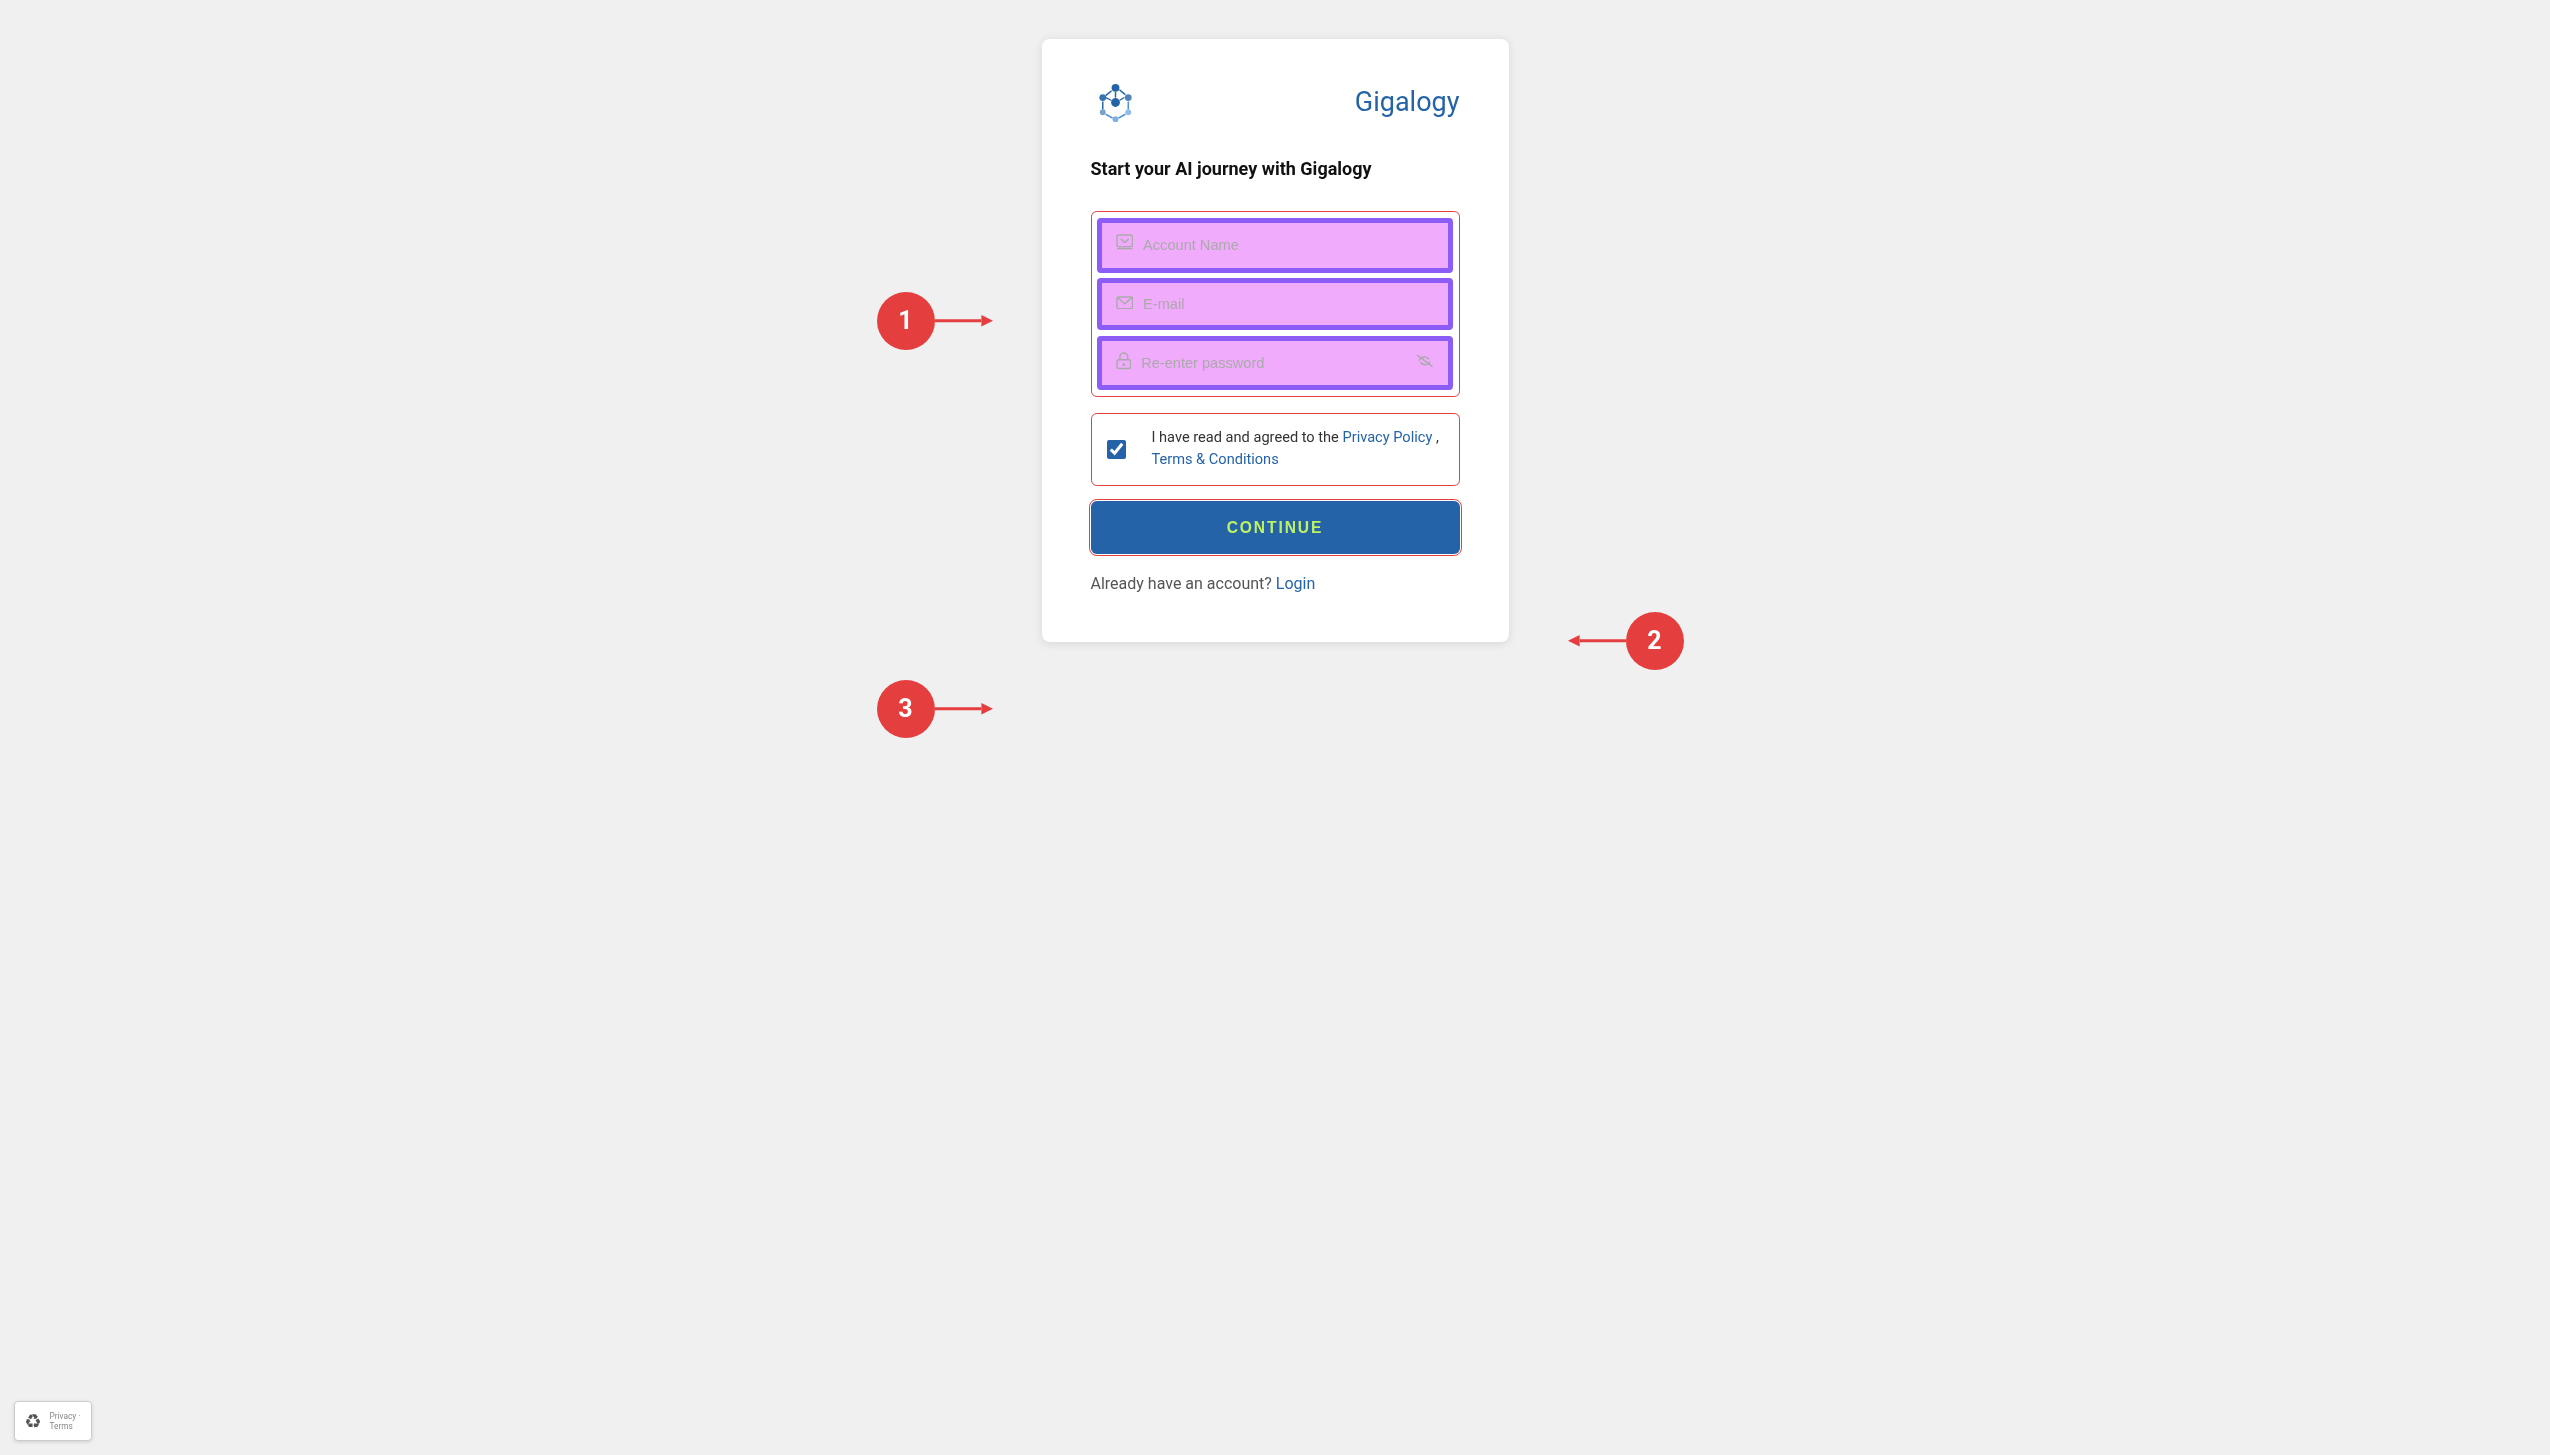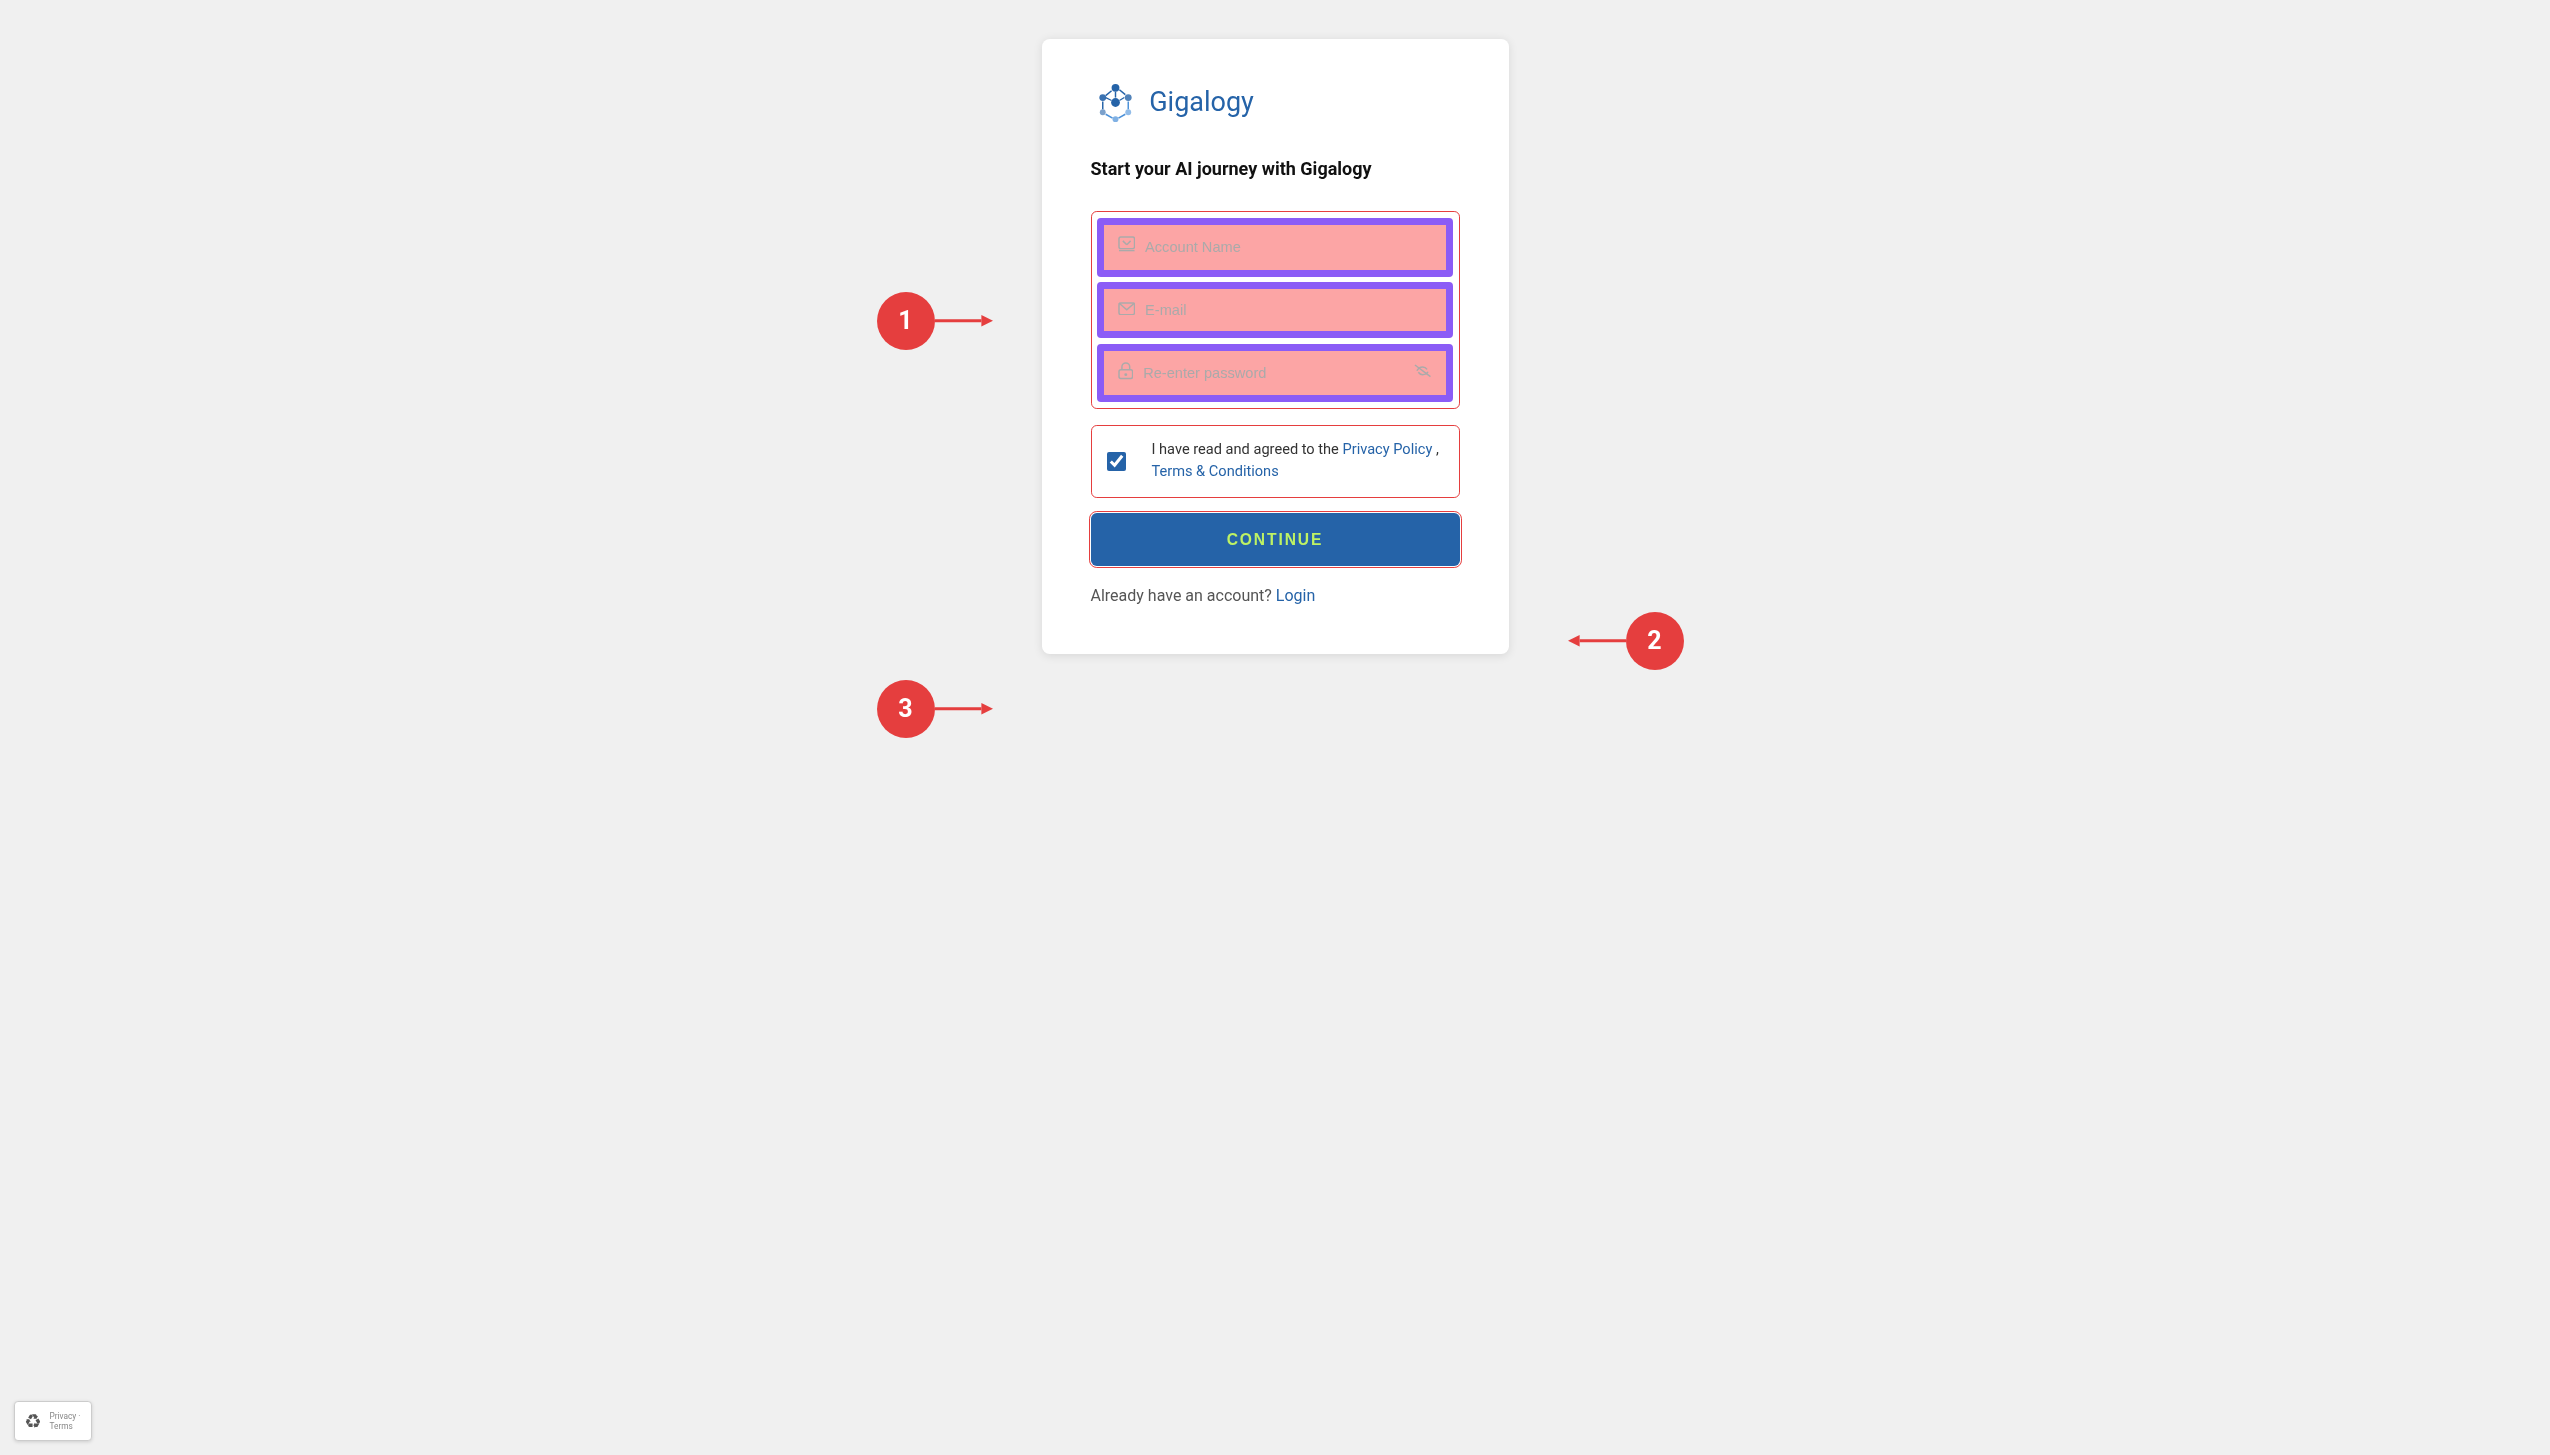--- a/index.html
+++ b/index.html
@@ -29,21 +29,21 @@
       padding: 39px 49px 49px;
       width: 467px;
       box-shadow: 0 1.9px 9.7px rgba(0,0,0,0.1);
       position: relative;
     }
 
     
     .logo-area {
       display: flex;
       align-items: center;
-      justify-content: flex-start;
+      justify-content: space-between;
       gap: 9.7px;
       margin-bottom: 29px;
     }
 
     .logo-icon {
       width: 49px;
       height: 49px;
     }
 
     .logo-text {
@@ -65,24 +65,24 @@
     .form-outlined {
       border: 1.9px solid #e53e3e;
       border-radius: 5.8px;
       padding: 5.8px;
       margin-bottom: 15.6px;
     }
 
     .input-row {
       display: flex;
       align-items: center;
-      border: 7px solid #8b5cf6;
+      border: 5px solid #8b5cf6;
       border-radius: 3.9px;
       padding: 11.7px 13.6px;
-      background: #fca5a5;
+      background: #f0abfc;
       margin-bottom: 5.8px;
     }
     .input-row:last-child {
       margin-bottom: 0;
     }
 
     .input-icon {
       color: #aaa;
       margin-right: 9.7px;
       font-size: 15.6px;

